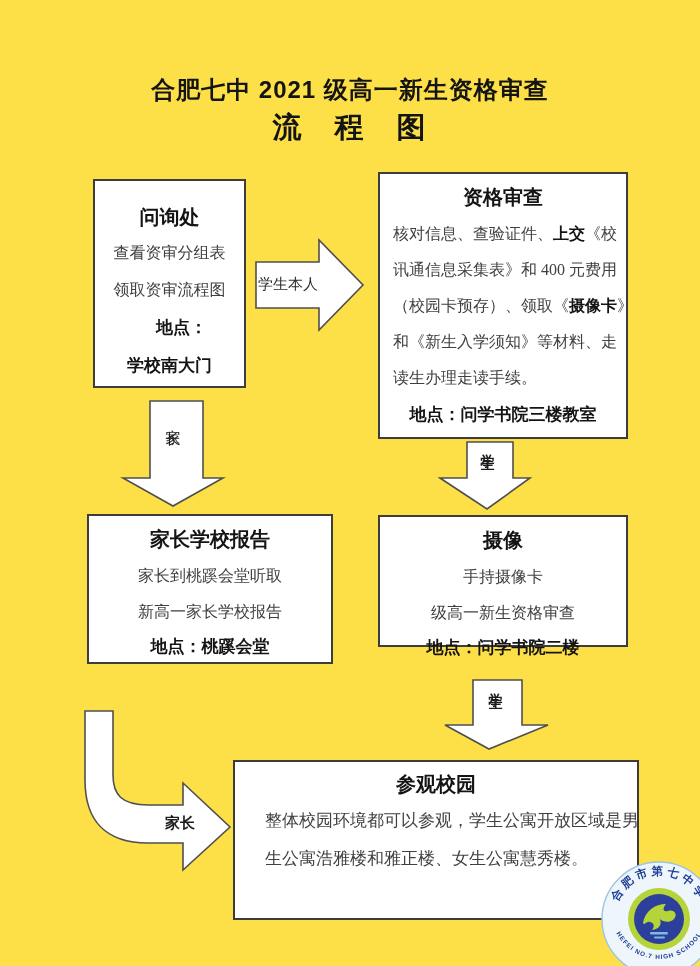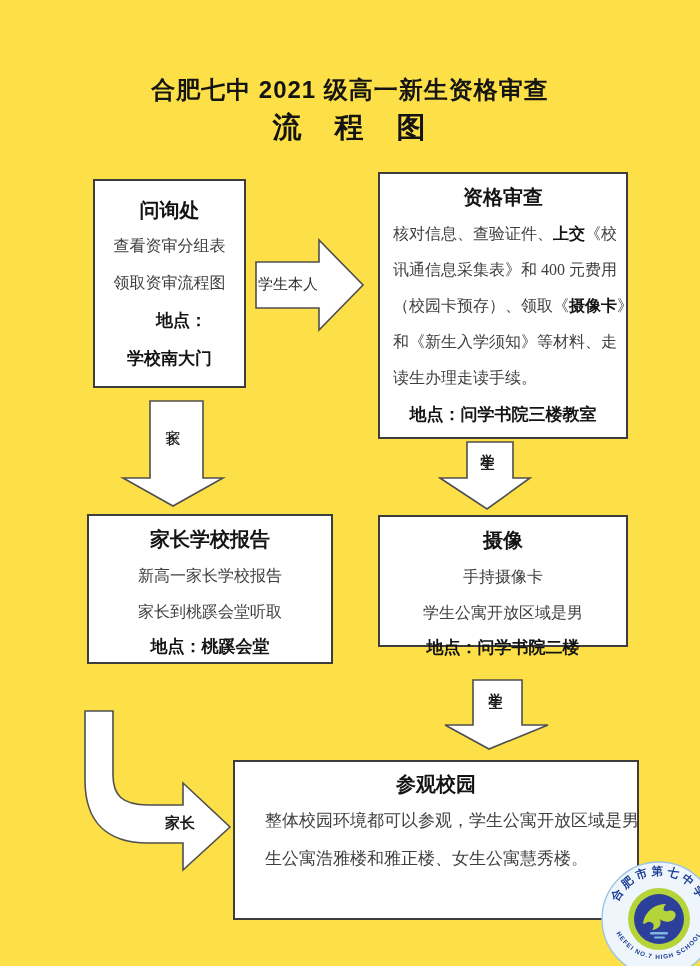--- a/index.html
+++ b/index.html
@@ -33,48 +33,48 @@
 </style>
 </head>
 <body>
 
 <div class="page">
 
   <div class="abs ctr hd title1">合肥七中 2021 级高一新生资格审查</div>
   <div class="abs ctr hd title2">流　程　图</div>
 
   <div class="box" style="left:93px;top:179px;width:153px;height:209px;">
-    <div class="box-title" style="padding-top:11px;line-height:36px;">问询处</div>
+    <div class="box-title" style="padding-top:18px;line-height:36px;">问询处</div>
     <div class="bline">查看资审分组表</div>
     <div class="bline" style="line-height:38px;">领取资审流程图</div>
     <div class="bloc" style="line-height:38px;margin-left:24px;">地点：</div>
     <div class="bloc" style="line-height:38px;">学校南大门</div>
   </div>
 
   <div class="box" style="left:378px;top:172px;width:250px;height:267px;">
     <div class="box-title">资格审查</div>
     <div class="rline"><span>核对信息、查验证件、</span><span class="b">上交</span><span>《校</span></div>
     <div class="rline">讯通信息采集表》和 400 元费用</div>
     <div class="rline"><span>（校园卡预存）、领取《</span><span class="b">摄像卡</span><span>》</span></div>
     <div class="rline">和《新生入学须知》等材料、走</div>
     <div class="rline">读生办理走读手续。</div>
     <div class="bloc">地点：问学书院三楼教室</div>
   </div>
 
   <div class="box" style="left:87px;top:514px;width:246px;height:150px;">
     <div class="box-title">家长学校报告</div>
+    <div class="bline">家长到桃蹊会堂听取</div>
     <div class="bline">新高一家长学校报告</div>
-    <div class="bline">家长到桃蹊会堂听取</div>
     <div class="bloc" style="line-height:34px;">地点：桃蹊会堂</div>
   </div>
 
   <div class="box" style="left:378px;top:515px;width:250px;height:132px;">
     <div class="box-title">摄像</div>
     <div class="bline">手持摄像卡</div>
-    <div class="bline">学生公寓开放区域是男</div>
+    <div class="bline">级高一新生资格审查</div>
     <div class="bloc" style="line-height:34px;">地点：问学书院二楼</div>
   </div>
 
   <div class="box" style="left:233px;top:760px;width:406px;height:160px;">
     <div class="box-title" style="line-height:36px;">参观校园</div>
     <div class="cline">整体校园环境都可以参观，学生公寓开放区域是男</div>
     <div class="cline">生公寓浩雅楼和雅正楼、女生公寓慧秀楼。</div>
   </div>
 
   <svg class="arrow-svg" style="left:255px;top:238px;" width="110" height="94" viewBox="0 0 110 94">

